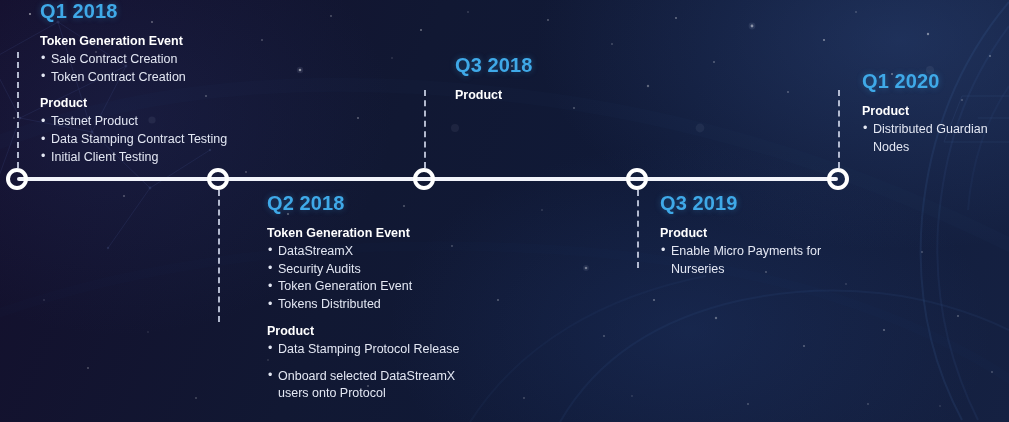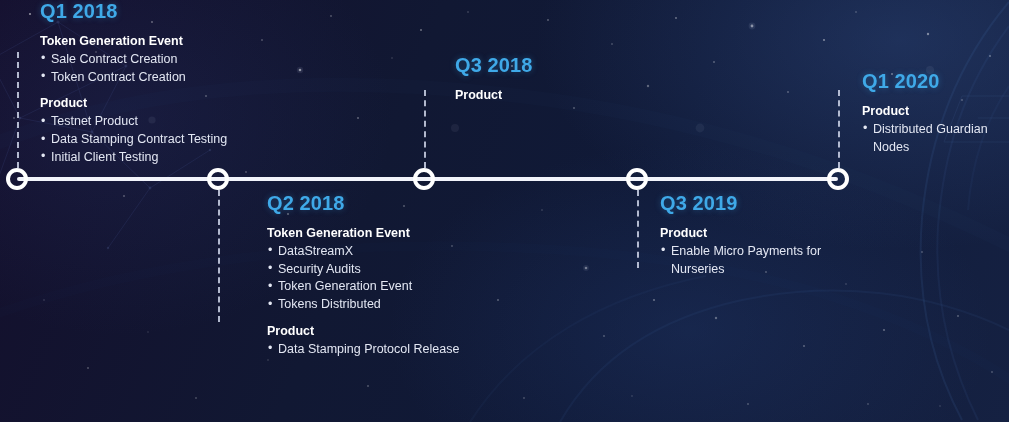--- a/index.html
+++ b/index.html
@@ -272,20 +272,24 @@
         <li>Tokens Distributed</li>
       </ul>
     </div>
     <div class="group">
       <div class="group-label">Product</div>
       <ul class="bullets">
         <li>Data Stamping Protocol Release</li>
       </ul>
     </div>
     <div class="group">
+      <ul class="bullets">
+        <li>Onboard selected DataStreamX
+users onto Protocol</li>
+      </ul>
     </div>
   </div>
 
   <div class="entry" style="left:455px; top:54px; width:260px;">
     <div class="entry-heading">Q3 2018</div>
     <div class="group">
       <div class="group-label">Product</div>
     </div>
   </div>
 

